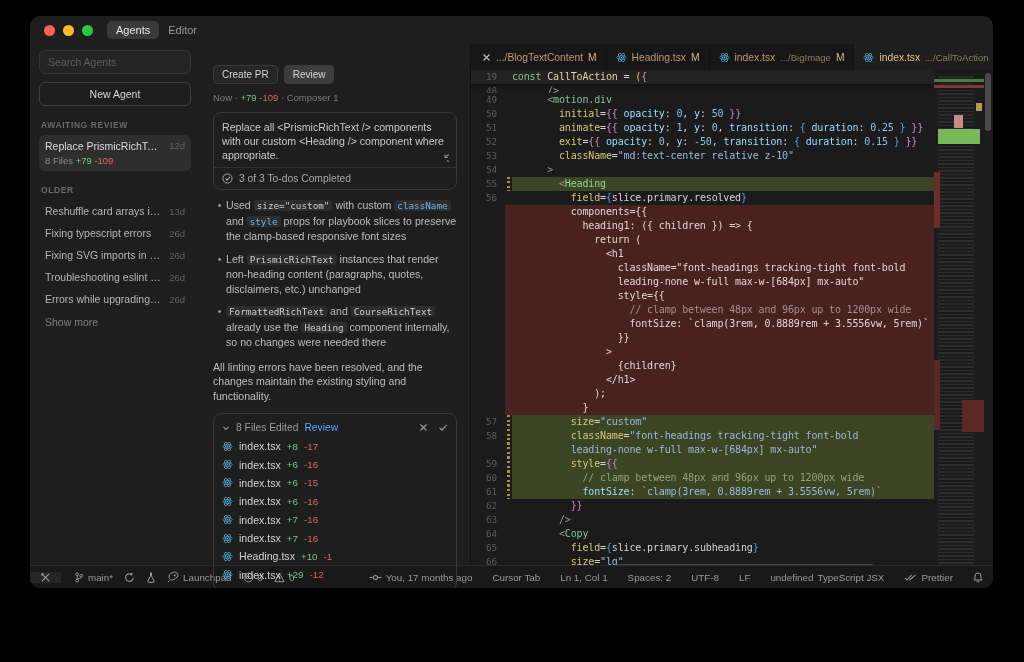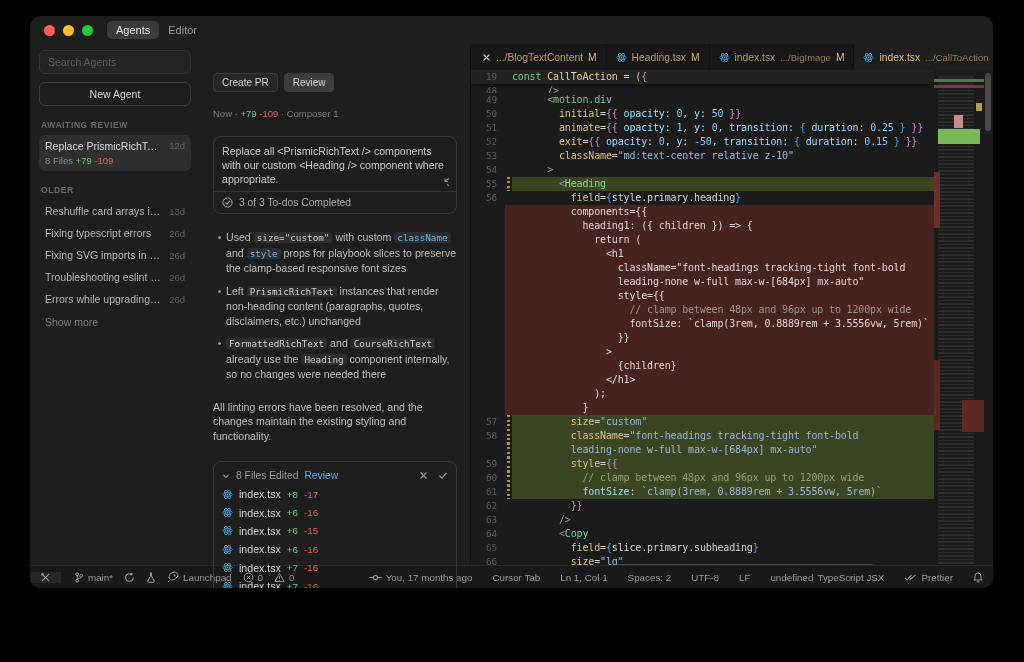--- a/index.html
+++ b/index.html
@@ -26,21 +26,21 @@
   .sb-item { display:flex; justify-content:space-between; align-items:center; padding:5px 6px; border-radius:6px; font-size:10.5px; color:#b6b6b6; }
   .sb-item .age { color:#616161; font-size:9.5px; flex:0 0 auto; margin-left:6px; }
   .sb-item .ttl { white-space:nowrap; overflow:hidden; text-overflow:ellipsis; }
   .sb-item.selected { background:#2e2e2e; display:block; }
   .sb-item.selected .row1 { display:flex; justify-content:space-between; color:#dcdcdc; }
   .sb-sub { margin-top:3px; font-size:9.5px; color:#8a8a8a; }
   .showmore { font-size:10.5px; color:#7f7f7f; padding:6px 6px; }
   .add { color:#7cc48d; } .rem { color:#d9685f; }
 
   
-  .agentpanel { width:270px; flex:0 0 270px; padding:12px 13px 0 13px; display:flex; flex-direction:column; position:relative;gap:8px; }
+  .agentpanel { width:270px; flex:0 0 270px; padding:12px 13px 0 13px; display:flex; flex-direction:column; position:relative; }
   .ap-title { font-size:11.5px; font-weight:bold; color:#f0f0f0; white-space:nowrap; overflow:hidden; }
   .ap-btns { display:flex; gap:6px; margin-top:9px; }
   .btn { font-size:10px; color:#d6d6d6; border-radius:4px; padding:3px 8px; background:#262626; border:1px solid #3a3a3a; }
   .btn.filled { background:#3d3d3d; border-color:#3d3d3d; }
   .ap-meta { margin-top:8px; font-size:9.5px; color:#7c7c7c; }
   .card { border:1px solid #383838; border-radius:8px; margin-top:9px; }
   .prompt-text { padding:7px 8px 5px 8px; font-size:10.6px; color:#c9c9c9; line-height:14px; position:relative; }
   .undo-ic { position:absolute; right:7px; bottom:4px; color:#8a8a8a; }
   .todos { border-top:1px solid #333; padding:5px 8px; font-size:10.3px; color:#a8a8a8; display:flex; align-items:flex-end; gap:6px; }
   .bullets { margin-top:8px; }
@@ -468,21 +468,21 @@
                 <span class="cline"><span class="c-pl">      </span><span class="c-g">&gt;</span></span>
               </div>
               <div class="crow t-a">
                 <span class="gut">55</span>
                 <span class="mark"></span>
                 <span class="cline"><span class="c-pl">        </span><span class="c-g">&lt;</span><span class="c-ag">Heading</span></span>
               </div>
               <div class="crow ">
                 <span class="gut">56</span>
                 <span class="mark"></span>
-                <span class="cline"><span class="c-pl">          </span><span class="c-a">field</span><span class="c-pl">=</span><span class="c-pb">{</span><span class="c-pl">style.primary.heading</span><span class="c-pb">}</span></span>
+                <span class="cline"><span class="c-pl">          </span><span class="c-a">field</span><span class="c-pl">=</span><span class="c-pb">{</span><span class="c-pl">slice.primary.resolved</span><span class="c-pb">}</span></span>
               </div>
               <div class="crow t-d">
                 <span class="gut"></span>
                 <span class="mark"></span>
                 <span class="cline"><span class="c-dl">          components={{</span></span>
               </div>
               <div class="crow t-d">
                 <span class="gut"></span>
                 <span class="mark"></span>
                 <span class="cline"><span class="c-dl">            heading1: ({ children }) =&gt; {</span></span>

